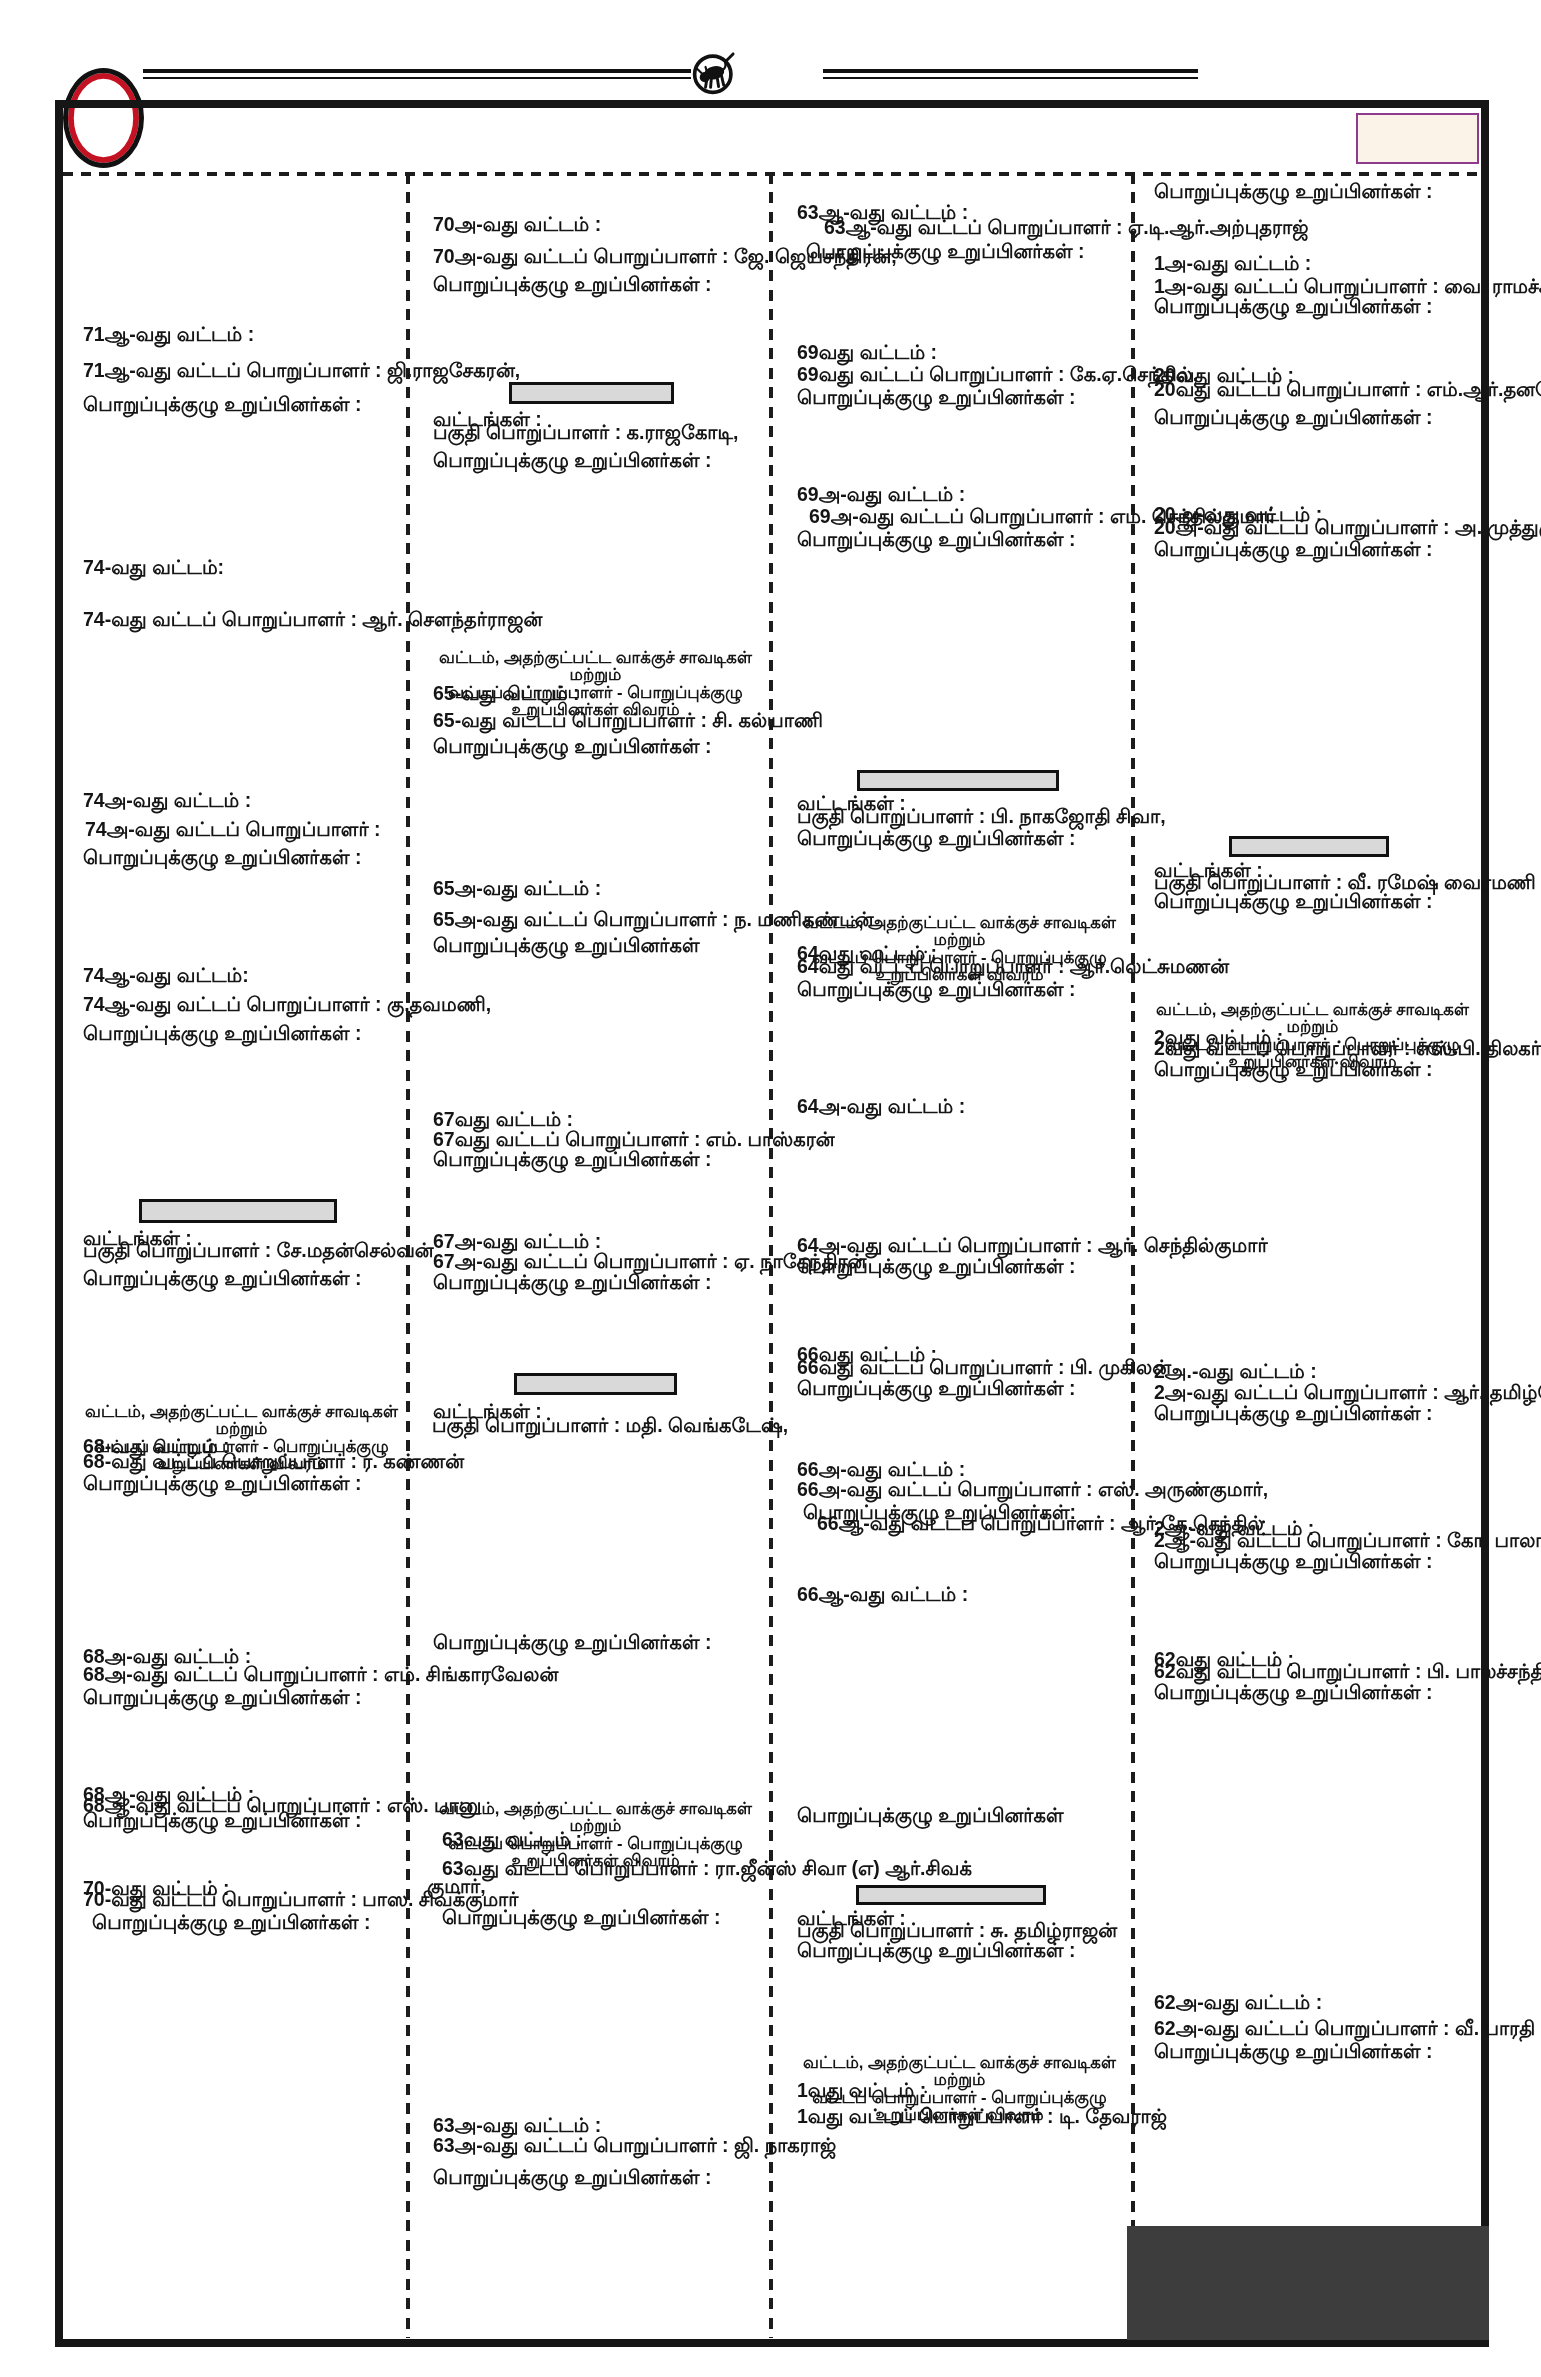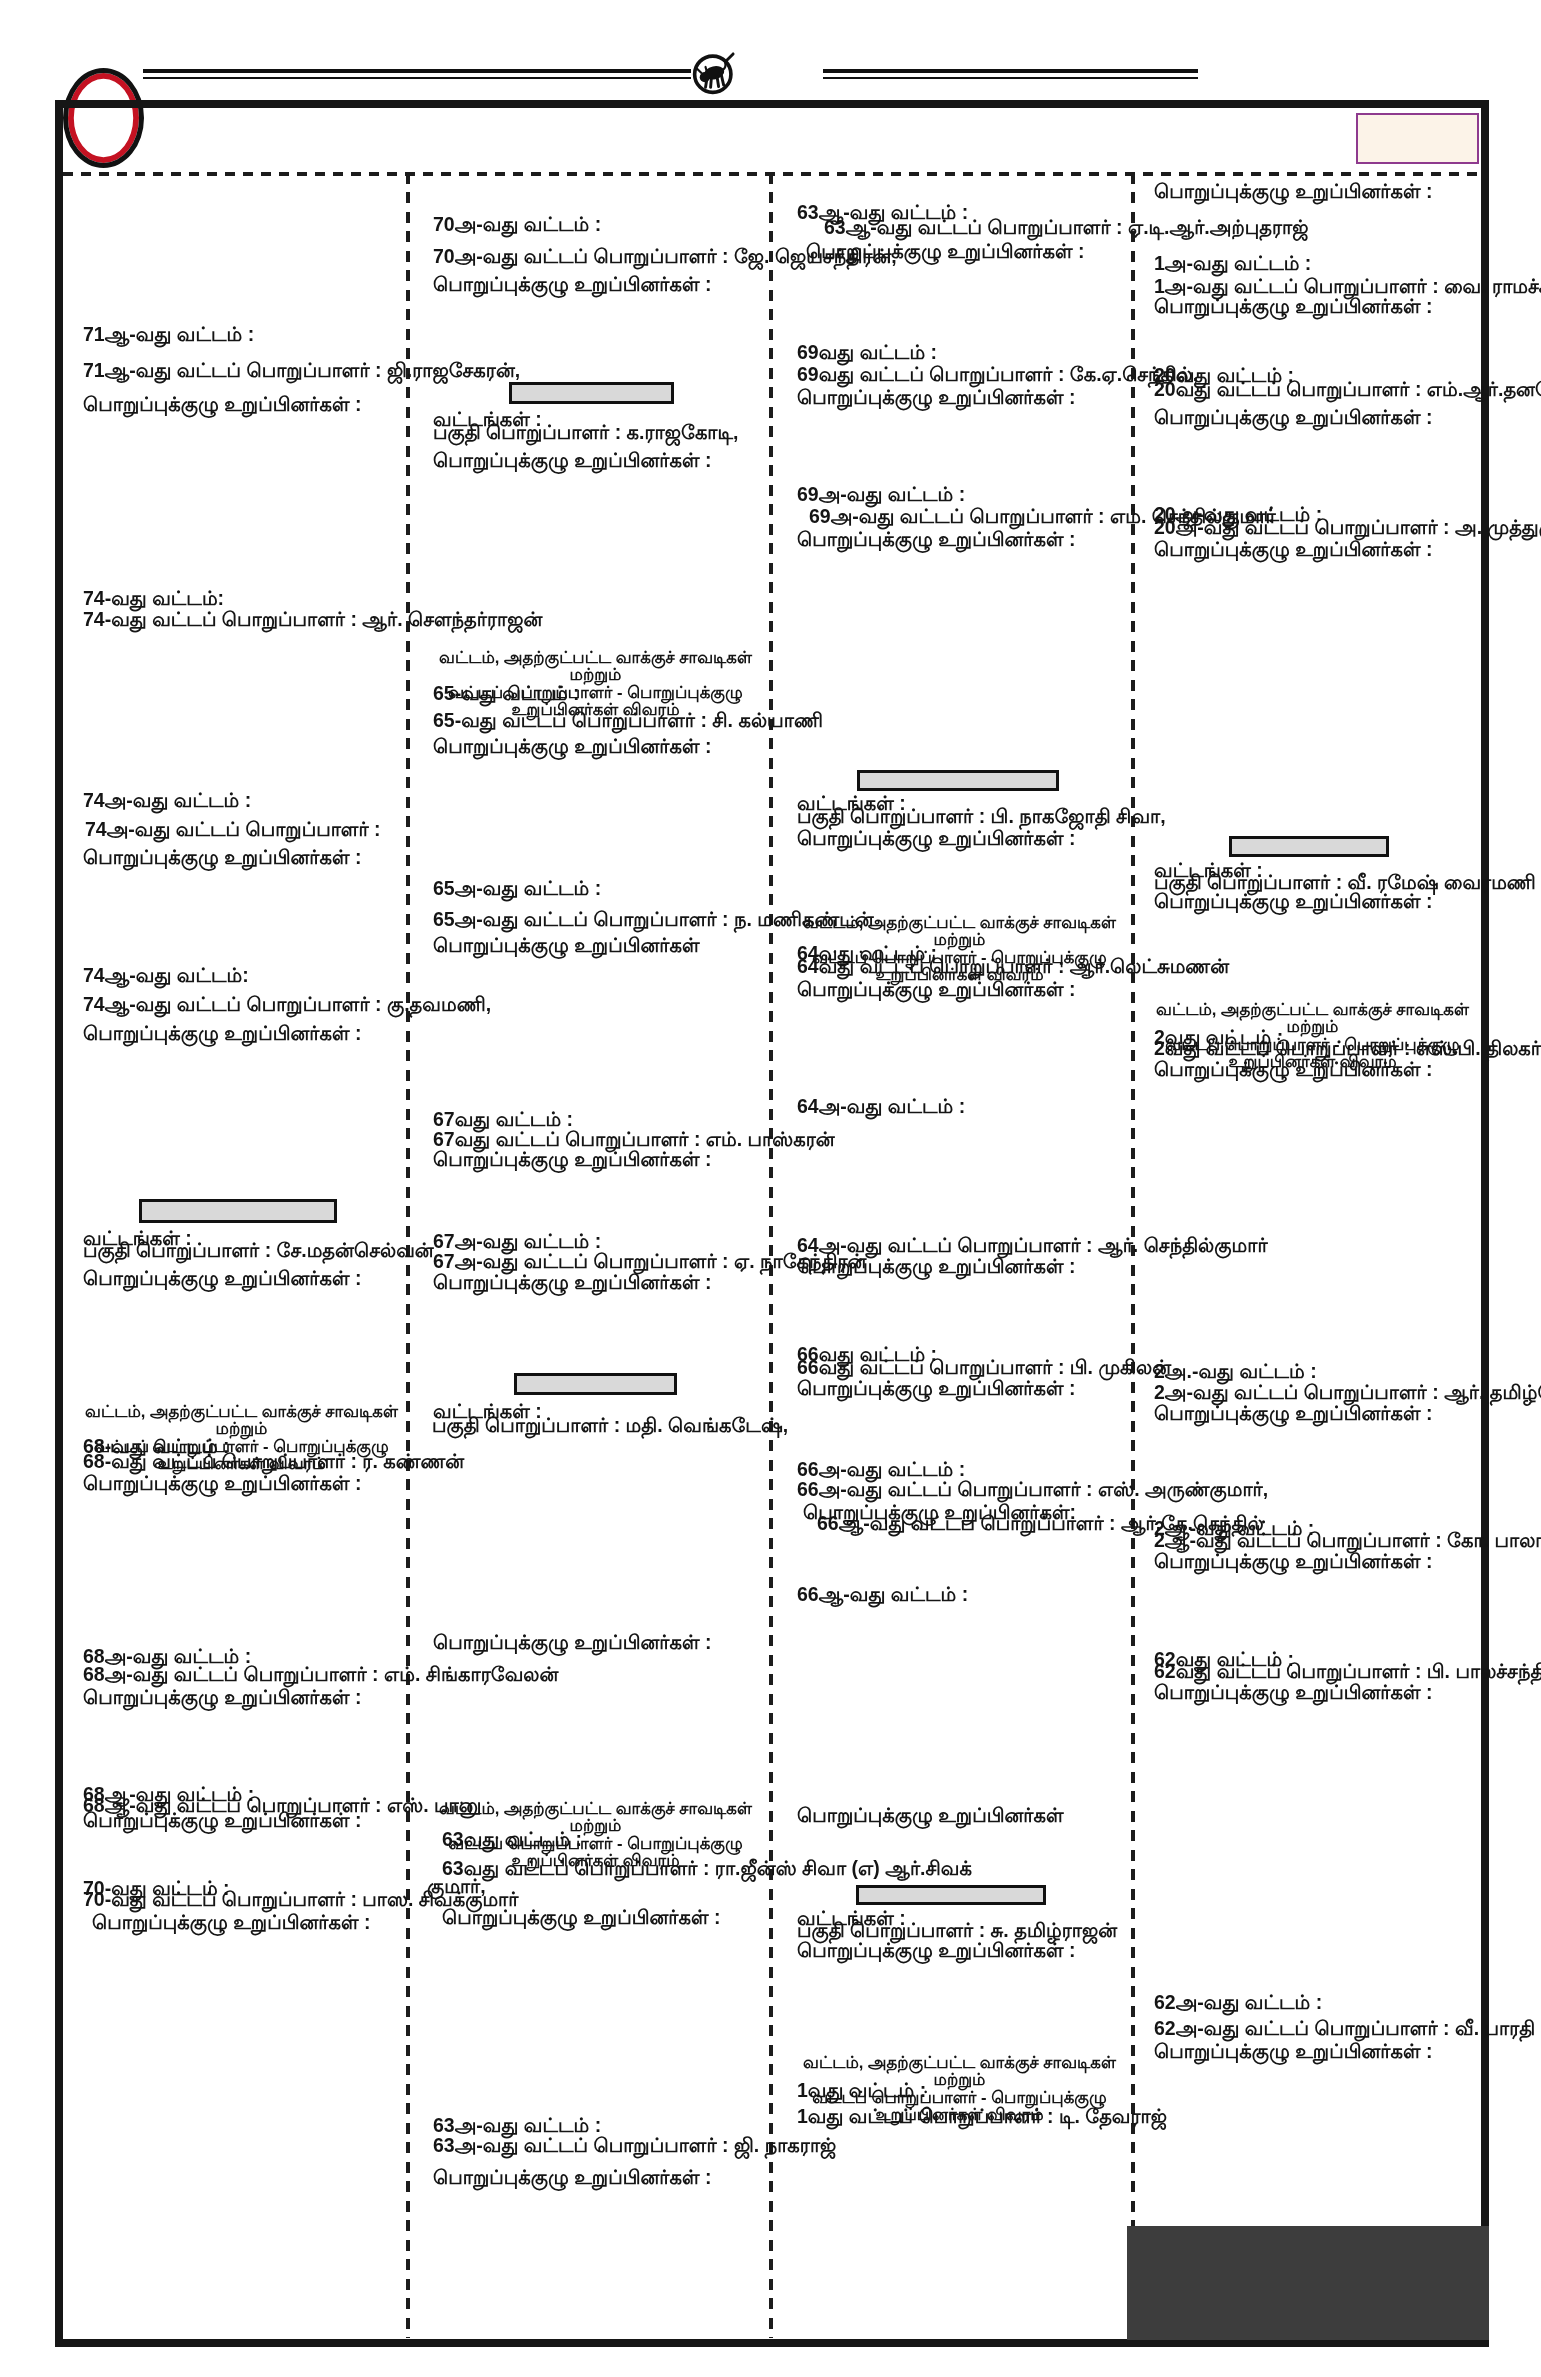--- a/index.html
+++ b/index.html
@@ -50,21 +50,21 @@
   <div class="frame"></div>
   <div class="hdash"></div>
   <div class="vdash" style="left:406px;"></div>
   <div class="vdash" style="left:769px;"></div>
   <div class="vdash" style="left:1131px;"></div>
 
   <div id="columns">
       <div class="tline" style="left: 83px; top: 323px;">71ஆ-வது வட்டம் :</div>
       <div class="tline" style="left: 83px; top: 359px;">71ஆ-வது வட்டப் பொறுப்பாளர் : ஜி.ராஜசேகரன்,</div>
       <div class="tline" style="left: 83px; top: 393px;">பொறுப்புக்குழு உறுப்பினர்கள் :</div>
-      <div class="tline" style="left: 83px; top: 587px;">74-வது வட்டம்:</div>
+      <div class="tline" style="left: 83px; top: 556px;">74-வது வட்டம்:</div>
       <div class="tline" style="left: 83px; top: 608px;">74-வது வட்டப் பொறுப்பாளர் : ஆர். செளந்தர்ராஜன்</div>
       <div class="tline" style="left: 83px; top: 789px;">74அ-வது வட்டம் :</div>
       <div class="tline" style="left: 85px; top: 818px;">74அ-வது வட்டப் பொறுப்பாளர் :</div>
       <div class="tline" style="left: 83px; top: 846px;">பொறுப்புக்குழு உறுப்பினர்கள் :</div>
       <div class="tline" style="left: 83px; top: 964px;">74ஆ-வது வட்டம்:</div>
       <div class="tline" style="left: 83px; top: 993px;">74ஆ-வது வட்டப் பொறுப்பாளர் : கு.தவமணி,</div>
       <div class="tline" style="left: 83px; top: 1022px;">பொறுப்புக்குழு உறுப்பினர்கள் :</div>
       <div class="gbox" style="left: 139px; top: 1199px; width: 198px; height: 24px;"></div>
       <div class="tline" style="left: 83px; top: 1227px;">வட்டங்கள் :</div>
       <div class="tline" style="left: 83px; top: 1239px; text-align: center;">பகுதி பொறுப்பாளர் : சே.மதன்செல்வன்</div>

